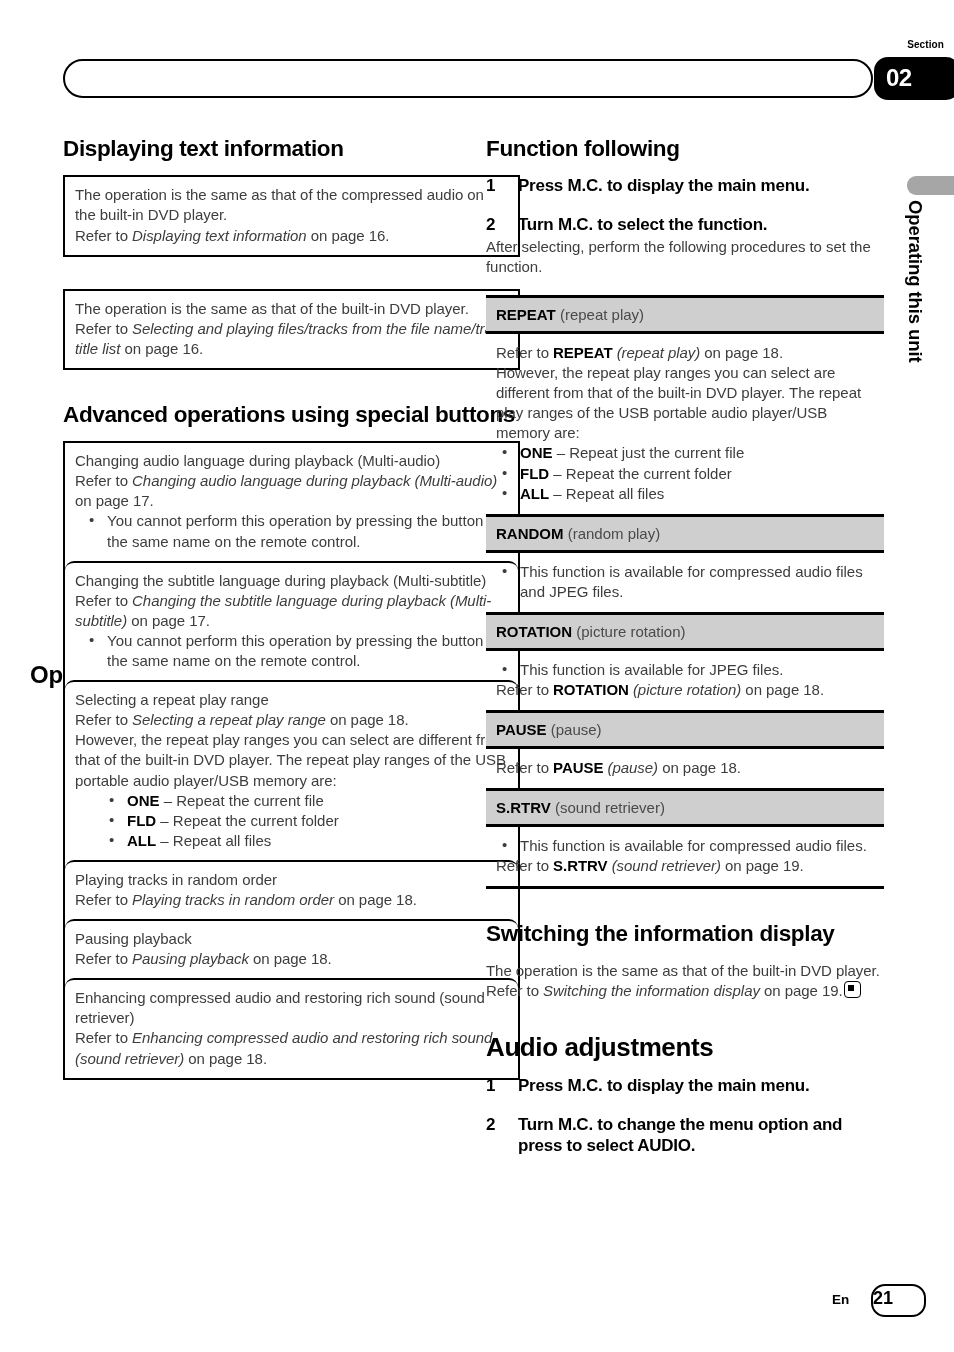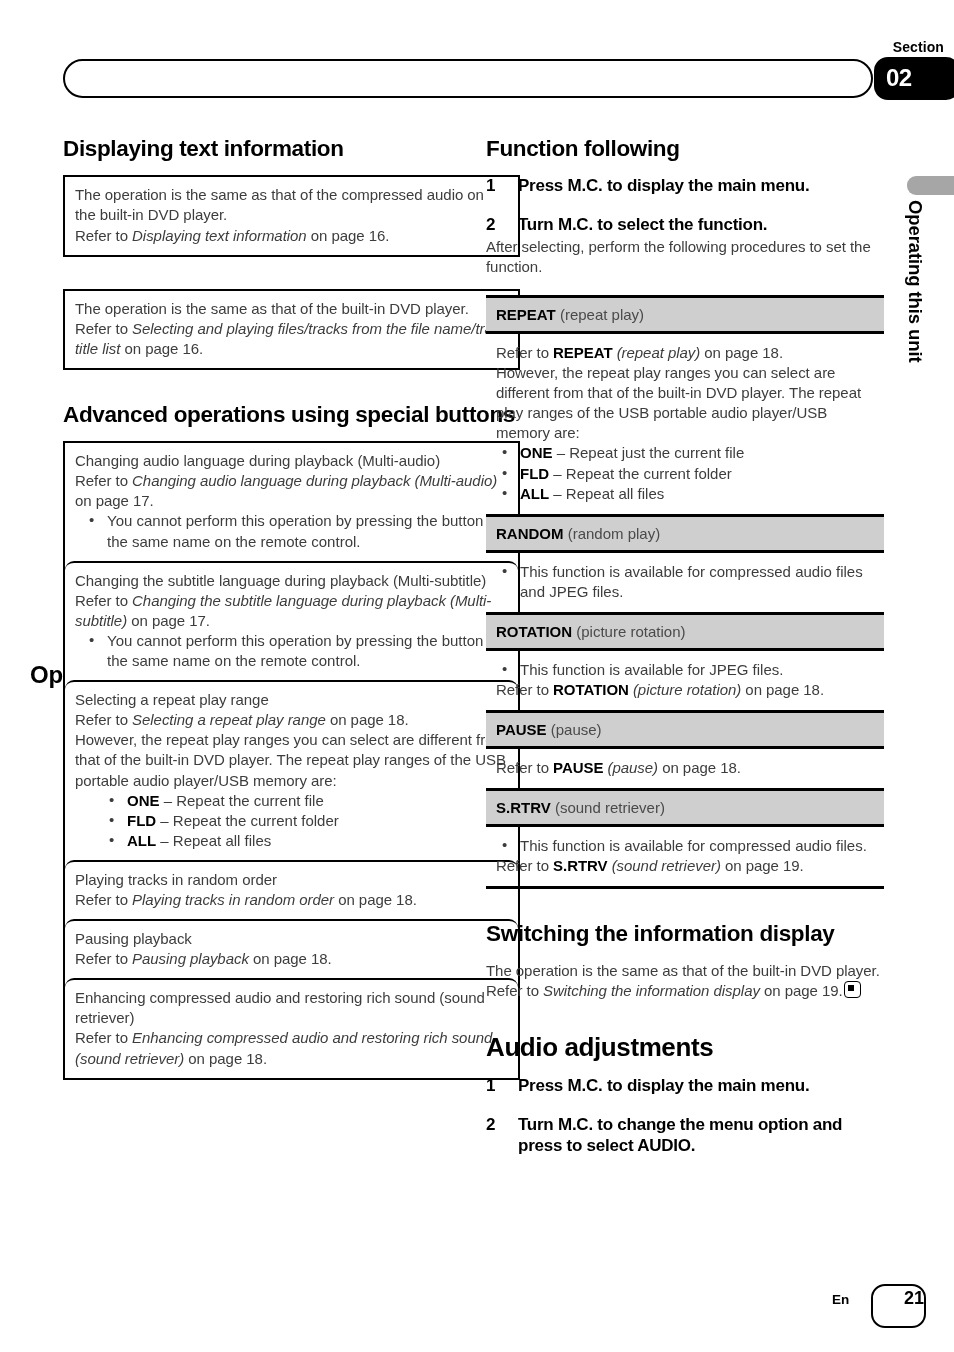--- a/index.html
+++ b/index.html
@@ -20,21 +20,21 @@
   .page {
     position: absolute;
     inset: 0;
   }
 
   
   .section-label {
     position: absolute;
     top: 40px;
     right: 10px;
-    font-size: 14px;
+    font-size: 10px;
     font-weight: bold;
     letter-spacing: .1px;
     line-height: 1;
   }
   .head-bar {
     position: absolute;
     left: 63px;
     top: 59px;
     width: 810px;
     height: 39px;
@@ -231,25 +231,25 @@
     left: 832px;
     top: 1292px;
     font-size: 13.5px;
     font-weight: bold;
   }
   .footer-page {
     position: absolute;
     left: 871px;
     top: 1284px;
     width: 55px;
-    height: 44px;
+    height: 33px;
     border: 2.2px solid #000;
     border-radius: 14px;
     box-sizing: border-box;
-    text-align: right;
+    text-align: left;
   }
   .footer-page span {
     display: block;
     font-size: 18px;
     font-weight: bold;
     line-height: 24px;
   }
 </style>
 </head>
 <body>

